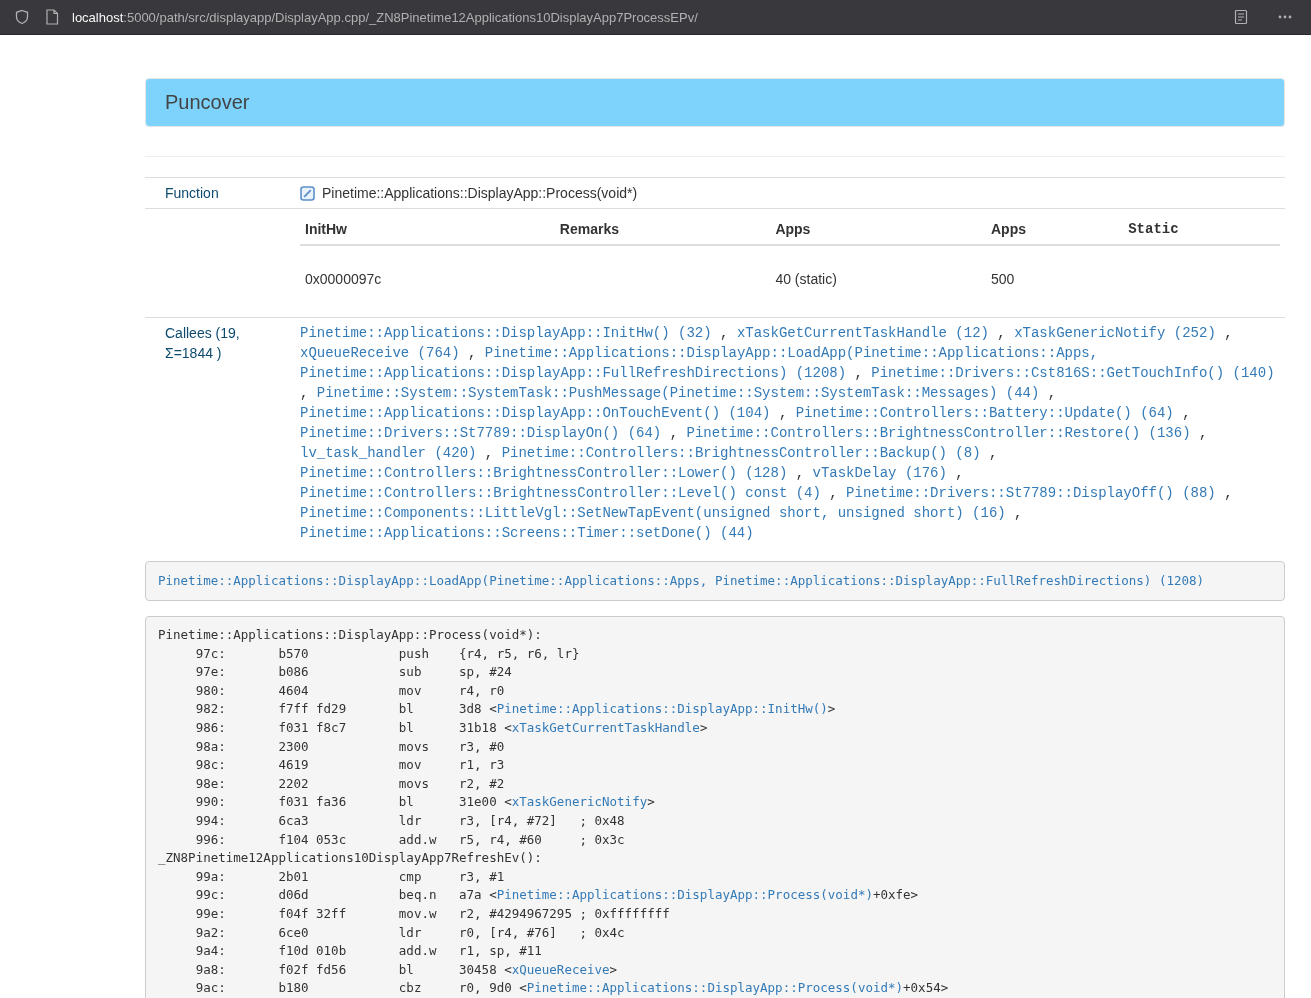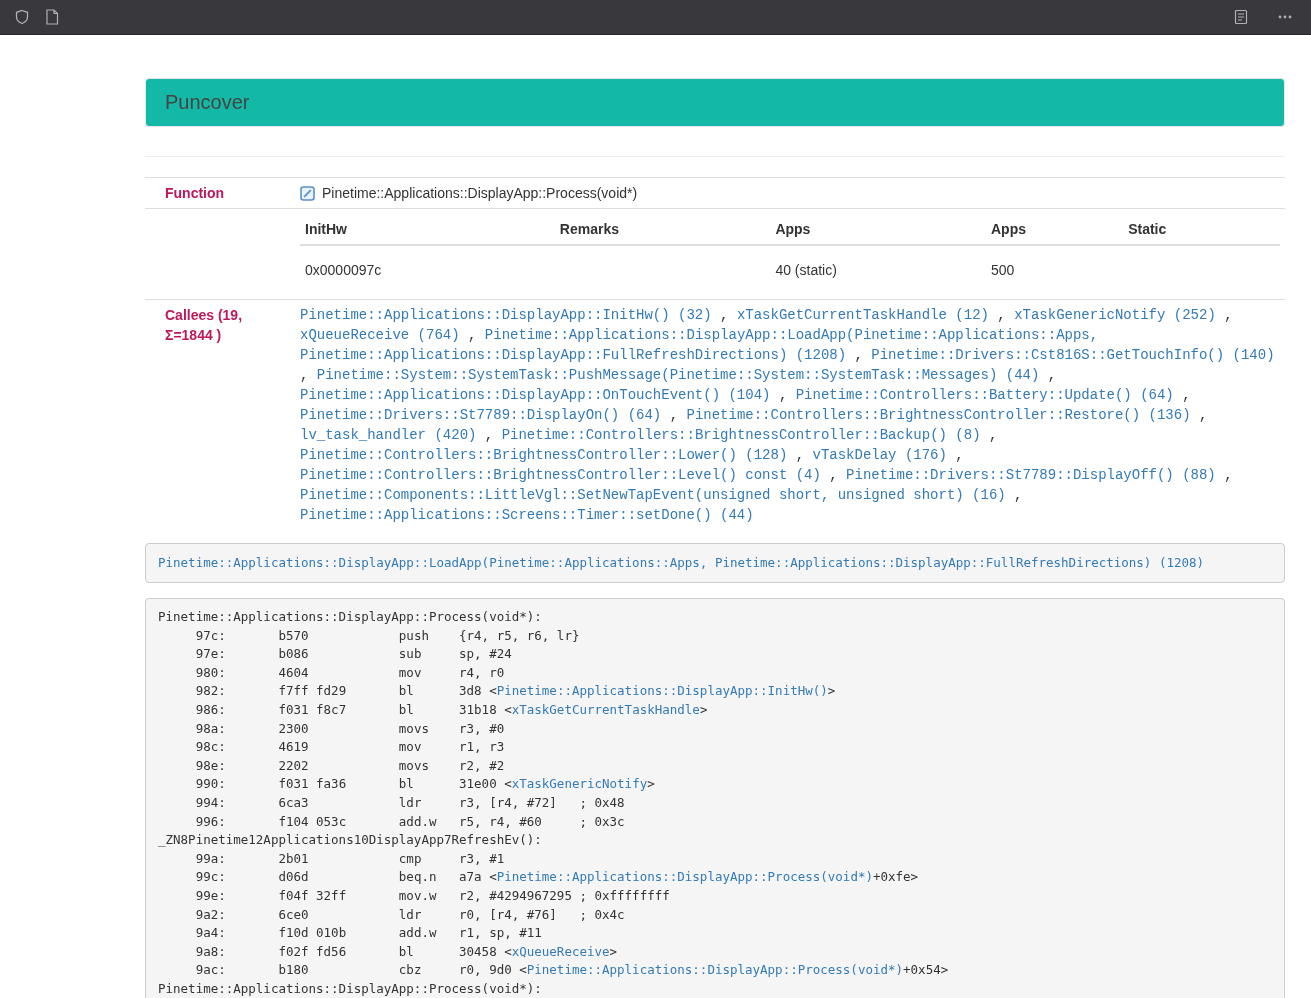--- a/index.html
+++ b/index.html
@@ -48,21 +48,21 @@
   }
   .url .host{color:var(--chrome-text);}
   .bar-right{display:flex;align-items:center;gap:14px;margin-left:auto;}
   
   .container{
     margin-left:145px;
     width:1140px;
   }
   .navbar{
     margin-top:43px;
-    background:#14b8a6;
+    background:#7dd3fc;
     border:1px solid #e7e7e7;
     border-radius:4px;
     padding:12px 19px;
   }
   .brand{
     font-size:20px;
     font-weight:500;
     color:#444 !important;
     text-decoration:none;
     cursor:pointer;
@@ -90,45 +90,45 @@
     border-top:1px solid var(--border);
     padding:5px;
     text-align:left;
     vertical-align:top;
     font-size:14px;
     line-height:20px;
   }
   table.main > tbody > tr > th{
     width:150px;
     padding-left:20px;
-    font-weight:bold;
-    color:#be185d;
+    font-weight:normal;
+    color:#0c4a6e;
   }
   .fn-cell{display:flex;align-items:center;gap:7px;}
   .fn-icon{flex:0 0 auto;display:inline-flex;}
   table.detail{
     width:100%;
     border-collapse:collapse;
   }
   table.detail th{
     font-weight:bold;
     text-align:left;
     padding:5px;
     border-bottom:2px solid var(--border);
     line-height:20px;
   }
   table.detail td{
-    padding:14px 5px;
+    padding:23px 5px;
     line-height:20px;
   }
   table.detail th:nth-child(1),table.detail td:nth-child(1){width:26%;}
   table.detail th:nth-child(2),table.detail td:nth-child(2){width:22%;}
   table.detail th:nth-child(3),table.detail td:nth-child(3){width:22%;}
   table.detail th:nth-child(4),table.detail td:nth-child(4){width:14%;}
-  table.detail th:nth-child(5),table.detail td:nth-child(5){width:16%;}
+  table.detail th:nth-child(5),table.detail td:nth-child(5){width:16%;font-family:Liberation Mono, monospace;}
   .callees{line-height:20px;font-family:Liberation Mono, monospace;}
   
   pre.box{
     background:var(--box-bg);
     border:1px solid var(--box-border);
     border-radius:4px;
     padding:9.5px 12px;
     font-family:"DejaVu Sans Mono","Liberation Mono",monospace;
     font-size:12.5px;
     line-height:18.6px;
@@ -149,20 +149,21 @@
     <svg width="16" height="16" viewBox="0 0 16 16">
         <path d="M8 1.5l5.5 1.8v4.2c0 3.6-2.3 5.9-5.5 7-3.2-1.1-5.5-3.4-5.5-7V3.3z" fill="none" stroke="currentColor" stroke-width="1.3"></path>
       </svg>
   </span>
   <span class="bar-icon">
     <svg width="14" height="16" viewBox="0 0 14 16">
         <path d="M2 1h7l3.5 3.5V15H2z" fill="none" stroke="currentColor" stroke-width="1.2"></path>
         <path d="M9 1v3.5h3.5" fill="none" stroke="currentColor" stroke-width="1.2"></path>
       </svg>
   </span>
+  <div class="url"><span class="host">localhost</span><span>:5000/path/src/displayapp/DisplayApp.cpp/_ZN8Pinetime12Applications10DisplayApp7ProcessEPv/</span></div>
   <div class="bar-right">
     <span class="bar-icon">
       <svg width="14" height="16" viewBox="0 0 14 16">
           <rect x="1.5" y="1.5" width="11" height="13" rx="1" fill="none" stroke="currentColor" stroke-width="1.2"></rect>
           <path d="M4 5h6M4 8h6M4 11h4" stroke="currentColor" stroke-width="1.2"></path>
         </svg>
     </span>
     <span class="bar-icon">
       <svg width="16" height="16" viewBox="0 0 16 16">
           <circle cx="3" cy="8" r="1.4" fill="currentColor"></circle>

